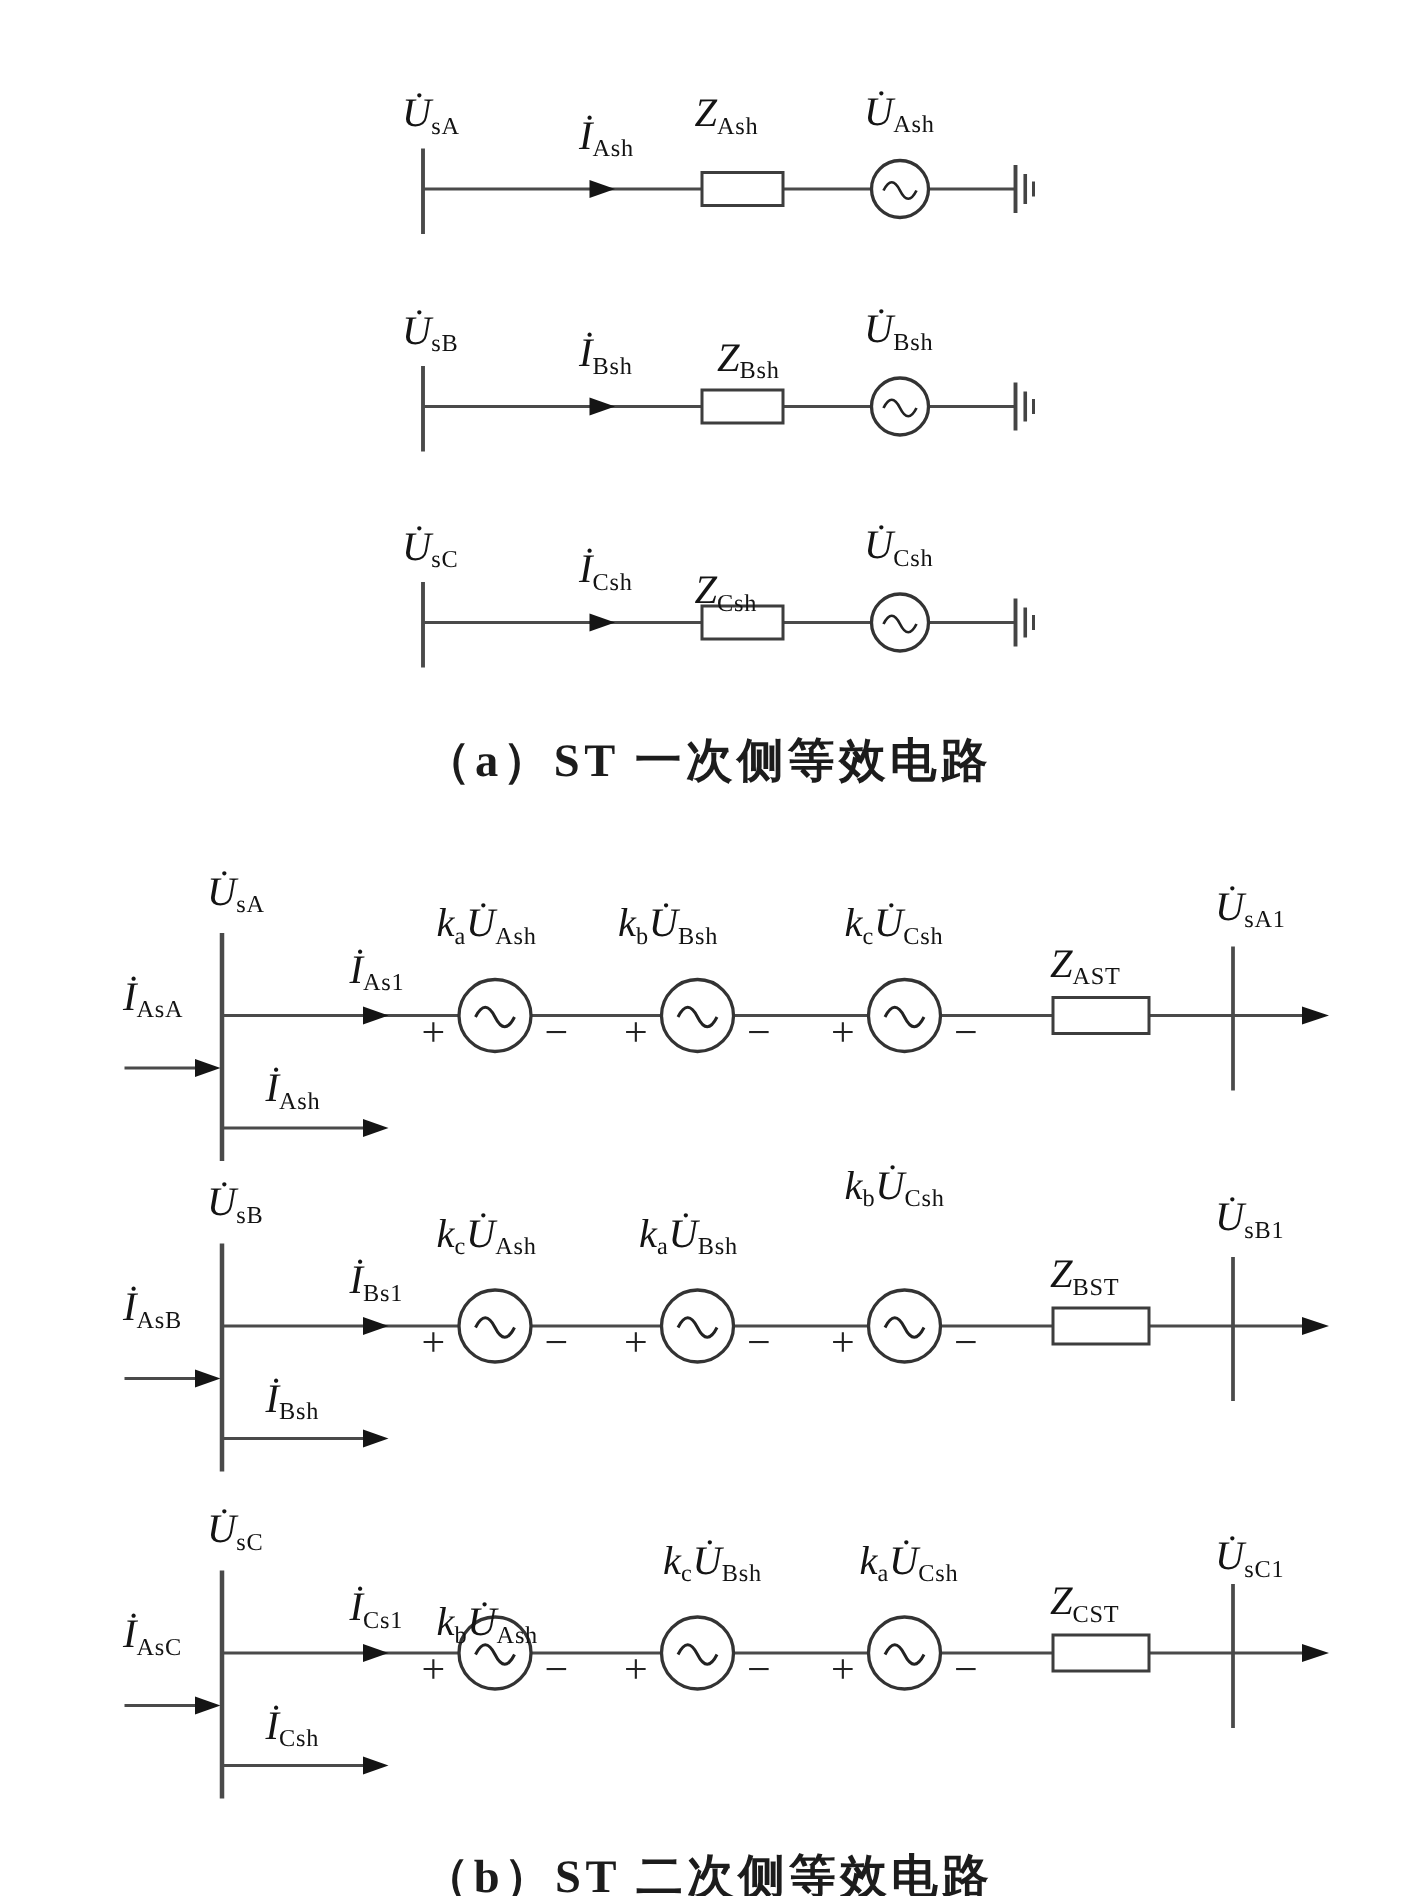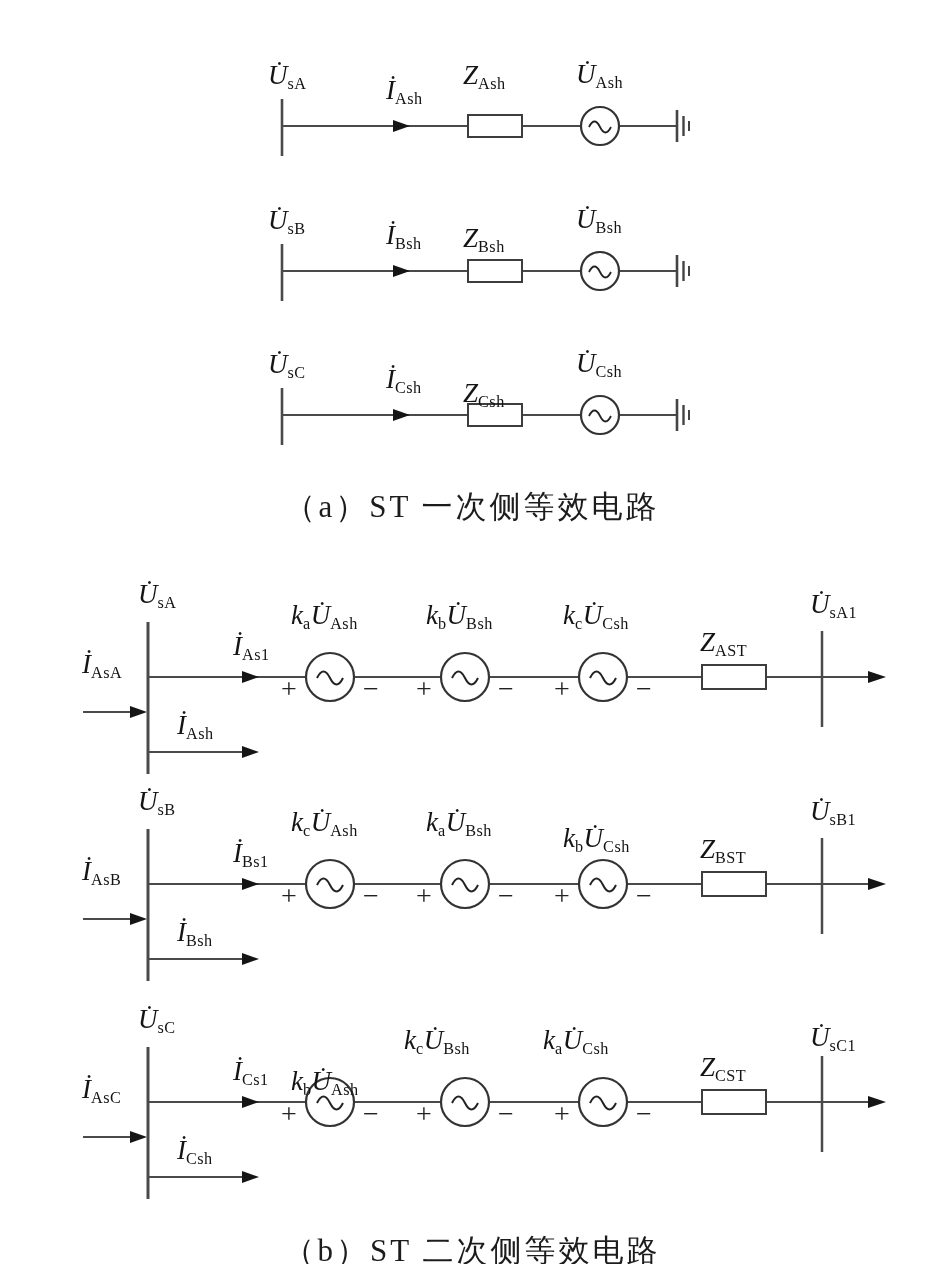--- a/index.html
+++ b/index.html
@@ -4,21 +4,21 @@
 <style>
   html,body{margin:0;padding:0;background:#fff;}
   .stage{position:relative;width:944px;height:1264px;background:#ffffff;overflow:hidden;
          font-family:"Liberation Serif", serif;color:#141414;margin-top:24px;}
   .layer{position:absolute;left:0;top:0;}
   .lbl{position:absolute;font-size:27px;line-height:1.15;white-space:nowrap;color:#141414;}
   .seg-i{font-style:italic;}
   .seg-s{font-style:normal;font-size:0.6em;vertical-align:-0.32em;letter-spacing:0.5px;}
   .sign{position:absolute;font-size:28px;line-height:1;color:#222;font-style:normal;}
   .caption{position:absolute;left:0;right:0;text-align:center;font-size:31px;
-           letter-spacing:3px;color:#1c1c1c;font-weight:400;}
+           letter-spacing:3px;color:#1c1c1c;font-weight:700;}
 </style>
 </head>
 <body>
 
 <div class="stage">
 
   <svg class="layer" width="944" height="1264" viewBox="0 0 944 1264">
 
     <g stroke="#4a4a4a" stroke-width="2" fill="none">
 
@@ -126,69 +126,69 @@
     </g>
   </svg>
 
   <div class="lbl" style="left:268px;top:36px"><span class="seg-i">U̇</span><span class="seg-s">sA</span></div>
   <div class="lbl" style="left:386px;top:51px"><span class="seg-i">İ</span><span class="seg-s">Ash</span></div>
   <div class="lbl" style="left:463px;top:36px"><span class="seg-i">Z</span><span class="seg-s">Ash</span></div>
   <div class="lbl" style="left:576px;top:35px"><span class="seg-i">U̇</span><span class="seg-s">Ash</span></div>
 
   <div class="lbl" style="left:268px;top:181px"><span class="seg-i">U̇</span><span class="seg-s">sB</span></div>
   <div class="lbl" style="left:386px;top:196px"><span class="seg-i">İ</span><span class="seg-s">Bsh</span></div>
-  <div class="lbl" style="left:463px;top:199px"><span class="seg-i">Z</span><span class="seg-s">Bsh</span></div>
+  <div class="lbl" style="left:478px;top:199px"><span class="seg-i">Z</span><span class="seg-s">Bsh</span></div>
   <div class="lbl" style="left:576px;top:180px"><span class="seg-i">U̇</span><span class="seg-s">Bsh</span></div>
 
   <div class="lbl" style="left:268px;top:325px"><span class="seg-i">U̇</span><span class="seg-s">sC</span></div>
   <div class="lbl" style="left:386px;top:340px"><span class="seg-i">İ</span><span class="seg-s">Csh</span></div>
   <div class="lbl" style="left:463px;top:354px"><span class="seg-i">Z</span><span class="seg-s">Csh</span></div>
   <div class="lbl" style="left:576px;top:324px"><span class="seg-i">U̇</span><span class="seg-s">Csh</span></div>
 
   <div class="caption" style="top:462px">（a）ST 一次侧等效电路</div>
 
   <div class="lbl" style="left:138px;top:555px"><span class="seg-i">U̇</span><span class="seg-s">sA</span></div>
   <div class="lbl" style="left:82px;top:625px"><span class="seg-i">İ</span><span class="seg-s">AsA</span></div>
   <div class="lbl" style="left:233px;top:607px"><span class="seg-i">İ</span><span class="seg-s">As1</span></div>
   <div class="lbl" style="left:177px;top:686px"><span class="seg-i">İ</span><span class="seg-s">Ash</span></div>
   <div class="lbl" style="left:291px;top:576px"><span class="seg-i">k</span><span class="seg-s">a</span><span class="seg-i">U̇</span><span class="seg-s">Ash</span></div>
-  <div class="lbl" style="left:426px;top:576px"><span class="seg-i">k</span><span class="seg-s">b</span><span class="seg-i">U̇</span><span class="seg-s">Bsh</span></div>
+  <div class="lbl" style="left:412px;top:576px"><span class="seg-i">k</span><span class="seg-s">b</span><span class="seg-i">U̇</span><span class="seg-s">Bsh</span></div>
   <div class="lbl" style="left:563px;top:576px"><span class="seg-i">k</span><span class="seg-s">c</span><span class="seg-i">U̇</span><span class="seg-s">Csh</span></div>
   <div class="lbl" style="left:700px;top:603px"><span class="seg-i">Z</span><span class="seg-s">AST</span></div>
   <div class="lbl" style="left:810px;top:565px"><span class="seg-i">U̇</span><span class="seg-s">sA1</span></div>
   <span class="sign" style="left:281px;top:651px">+</span>
   <span class="sign" style="left:363px;top:651px">−</span>
   <span class="sign" style="left:416px;top:651px">+</span>
   <span class="sign" style="left:498px;top:651px">−</span>
   <span class="sign" style="left:554px;top:651px">+</span>
   <span class="sign" style="left:636px;top:651px">−</span>
 
   <div class="lbl" style="left:138px;top:762px"><span class="seg-i">U̇</span><span class="seg-s">sB</span></div>
   <div class="lbl" style="left:82px;top:832px"><span class="seg-i">İ</span><span class="seg-s">AsB</span></div>
   <div class="lbl" style="left:233px;top:814px"><span class="seg-i">İ</span><span class="seg-s">Bs1</span></div>
   <div class="lbl" style="left:177px;top:893px"><span class="seg-i">İ</span><span class="seg-s">Bsh</span></div>
   <div class="lbl" style="left:291px;top:783px"><span class="seg-i">k</span><span class="seg-s">c</span><span class="seg-i">U̇</span><span class="seg-s">Ash</span></div>
   <div class="lbl" style="left:426px;top:783px"><span class="seg-i">k</span><span class="seg-s">a</span><span class="seg-i">U̇</span><span class="seg-s">Bsh</span></div>
-  <div class="lbl" style="left:563px;top:799px"><span class="seg-i">k</span><span class="seg-s">b</span><span class="seg-i">U̇</span><span class="seg-s">Csh</span></div>
+  <div class="lbl" style="left:563px;top:751px"><span class="seg-i">k</span><span class="seg-s">b</span><span class="seg-i">U̇</span><span class="seg-s">Csh</span></div>
   <div class="lbl" style="left:700px;top:810px"><span class="seg-i">Z</span><span class="seg-s">BST</span></div>
   <div class="lbl" style="left:810px;top:772px"><span class="seg-i">U̇</span><span class="seg-s">sB1</span></div>
   <span class="sign" style="left:281px;top:858px">+</span>
   <span class="sign" style="left:363px;top:858px">−</span>
   <span class="sign" style="left:416px;top:858px">+</span>
   <span class="sign" style="left:498px;top:858px">−</span>
   <span class="sign" style="left:554px;top:858px">+</span>
   <span class="sign" style="left:636px;top:858px">−</span>
 
   <div class="lbl" style="left:138px;top:980px"><span class="seg-i">U̇</span><span class="seg-s">sC</span></div>
   <div class="lbl" style="left:82px;top:1050px"><span class="seg-i">İ</span><span class="seg-s">AsC</span></div>
   <div class="lbl" style="left:233px;top:1032px"><span class="seg-i">İ</span><span class="seg-s">Cs1</span></div>
   <div class="lbl" style="left:177px;top:1111px"><span class="seg-i">İ</span><span class="seg-s">Csh</span></div>
   <div class="lbl" style="left:291px;top:1042px"><span class="seg-i">k</span><span class="seg-s">b</span><span class="seg-i">U̇</span><span class="seg-s">Ash</span></div>
-  <div class="lbl" style="left:404px;top:1001px"><span class="seg-i">k</span><span class="seg-s">c</span><span class="seg-i">U̇</span><span class="seg-s">Bsh</span></div>
-  <div class="lbl" style="left:543px;top:1001px"><span class="seg-i">k</span><span class="seg-s">a</span><span class="seg-i">U̇</span><span class="seg-s">Csh</span></div>
+  <div class="lbl" style="left:442px;top:1001px"><span class="seg-i">k</span><span class="seg-s">c</span><span class="seg-i">U̇</span><span class="seg-s">Bsh</span></div>
+  <div class="lbl" style="left:573px;top:1001px"><span class="seg-i">k</span><span class="seg-s">a</span><span class="seg-i">U̇</span><span class="seg-s">Csh</span></div>
   <div class="lbl" style="left:700px;top:1028px"><span class="seg-i">Z</span><span class="seg-s">CST</span></div>
   <div class="lbl" style="left:810px;top:998px"><span class="seg-i">U̇</span><span class="seg-s">sC1</span></div>
   <span class="sign" style="left:281px;top:1076px">+</span>
   <span class="sign" style="left:363px;top:1076px">−</span>
   <span class="sign" style="left:416px;top:1076px">+</span>
   <span class="sign" style="left:498px;top:1076px">−</span>
   <span class="sign" style="left:554px;top:1076px">+</span>
   <span class="sign" style="left:636px;top:1076px">−</span>
 
   <div class="caption" style="top:1206px">（b）ST 二次侧等效电路</div>

